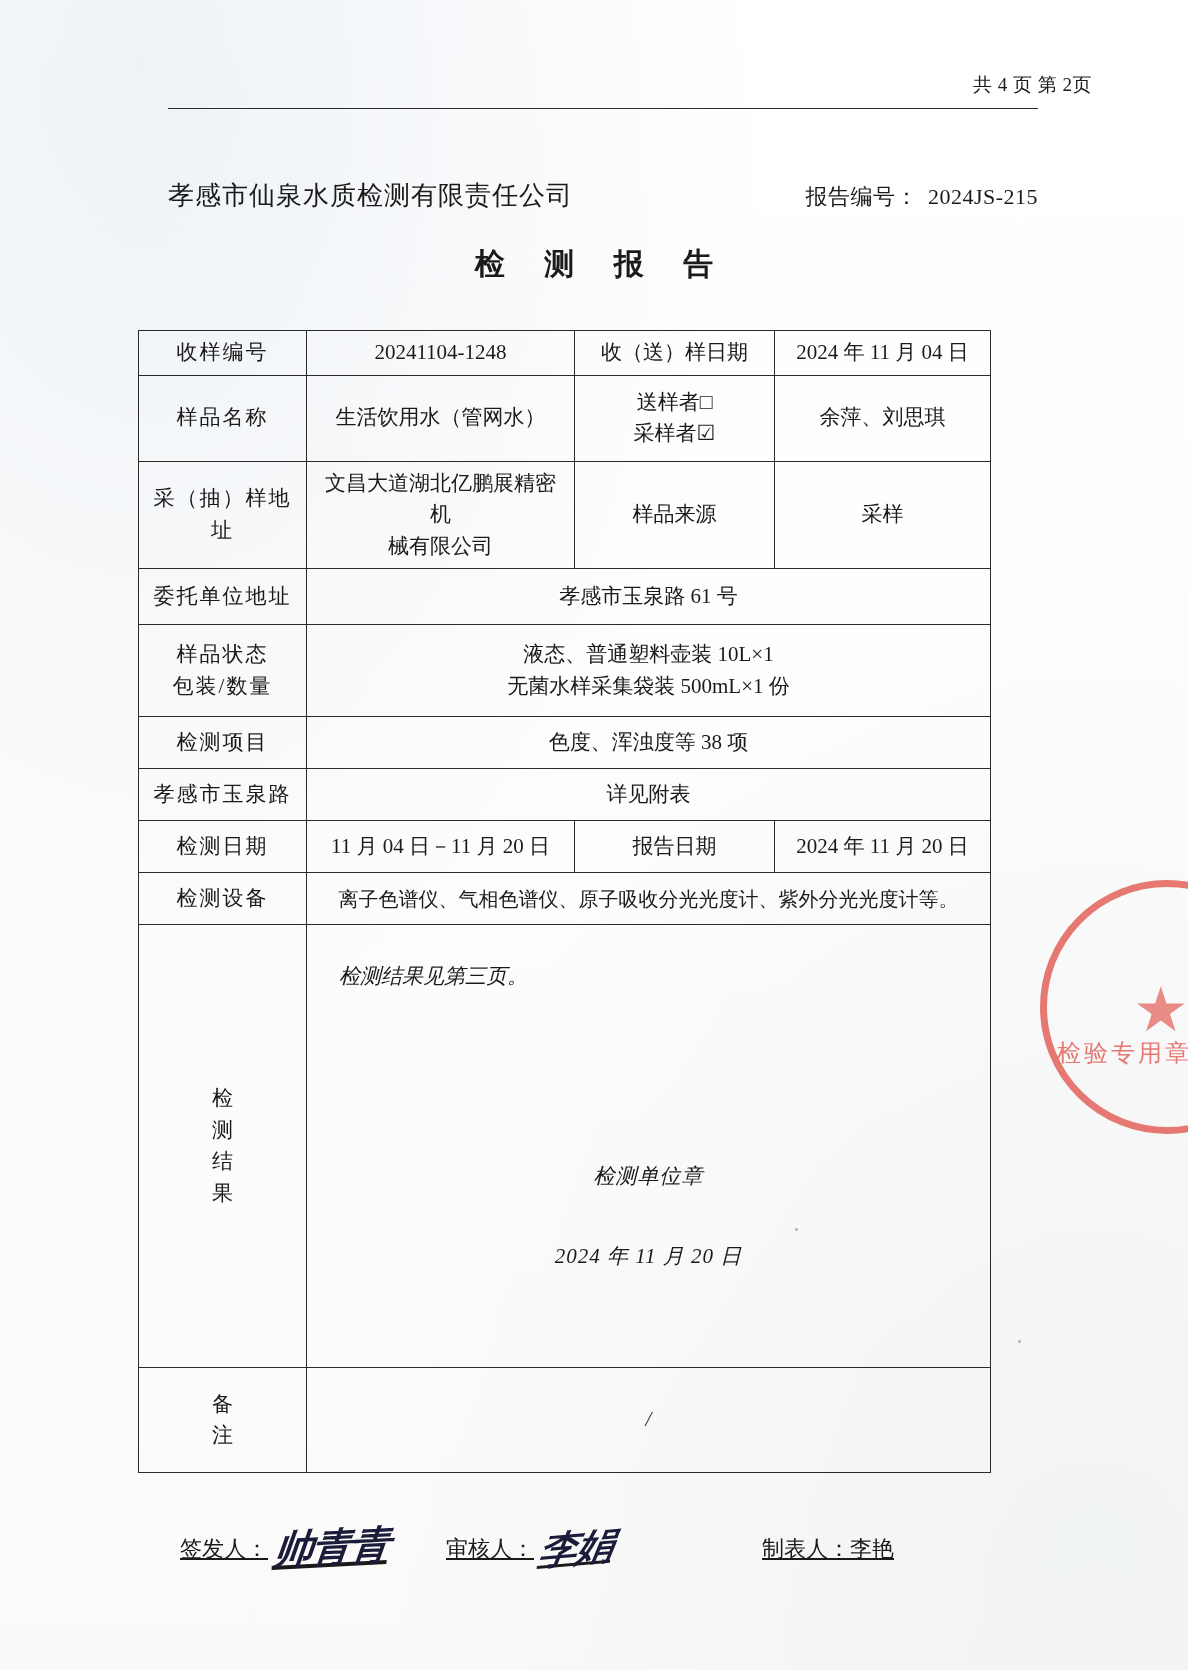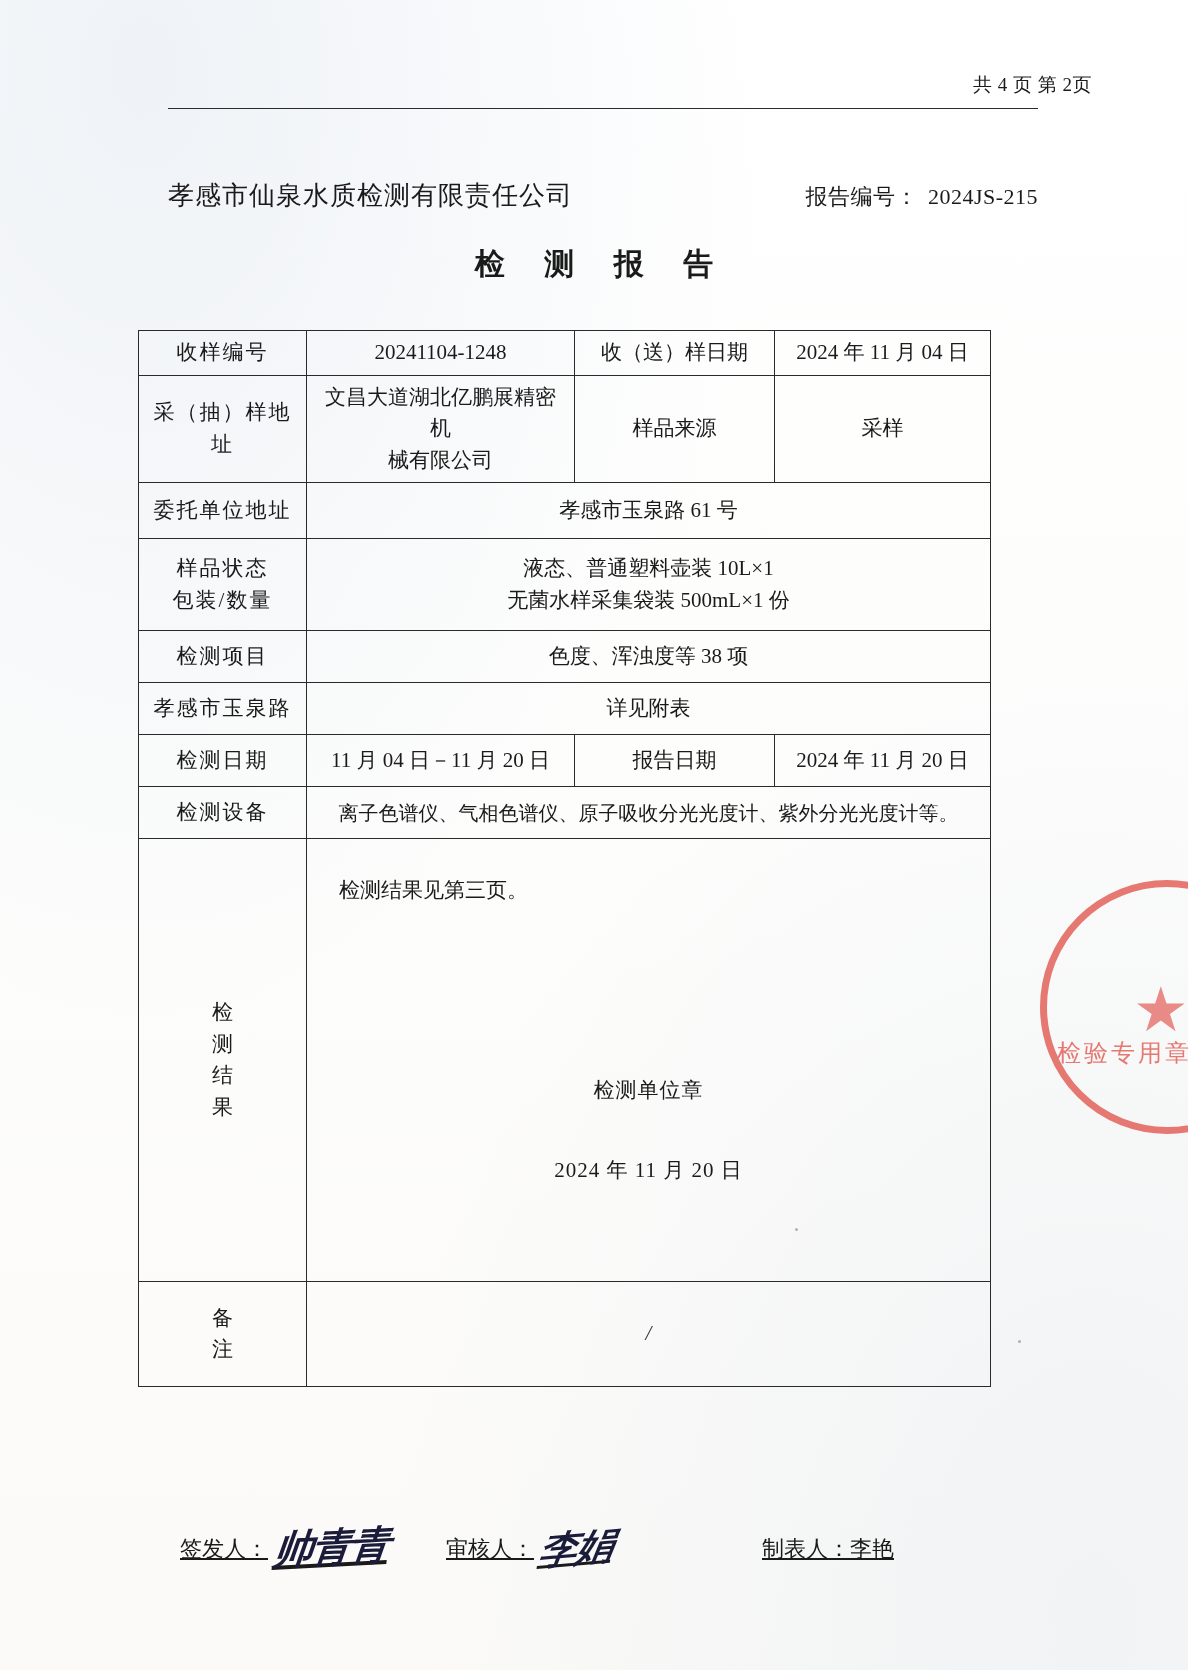--- a/index.html
+++ b/index.html
@@ -106,20 +106,21 @@
     font-size: 21px;
   }
   .result-label span { display: block; }
 
   .result-body {
     text-align: left;
     vertical-align: top;
     height: 430px;
     position: relative;
     padding: 0;
+    font-style: italic;
   }
   .result-first {
     position: absolute;
     top: 36px;
     left: 32px;
     font-size: 21px;
   }
   .stamp-text {
     position: absolute;
     top: 236px;
@@ -259,20 +260,29 @@
         <col style="width:216px">
       </colgroup>
       <tbody>
         <tr>
           <td class="lbl">收样编号</td>
           <td>20241104-1248</td>
           <td>收（送）样日期</td>
           <td>2024 年 11 月 04 日</td>
         </tr>
 
+        <tr style="height:86px">
+          <td class="lbl">样品名称</td>
+          <td>生活饮用水（管网水）</td>
+          <td class="checkbox-cell">
+            <div>送样者□</div>
+            <div>采样者☑</div>
+          </td>
+          <td>余萍、刘思琪</td>
+        </tr>
 
         <tr style="height:92px">
           <td class="lbl">采（抽）样地址</td>
           <td class="two-line">
             <div>文昌大道湖北亿鹏展精密机</div>
             <div>械有限公司</div>
           </td>
           <td>样品来源</td>
           <td>采样</td>
         </tr>

